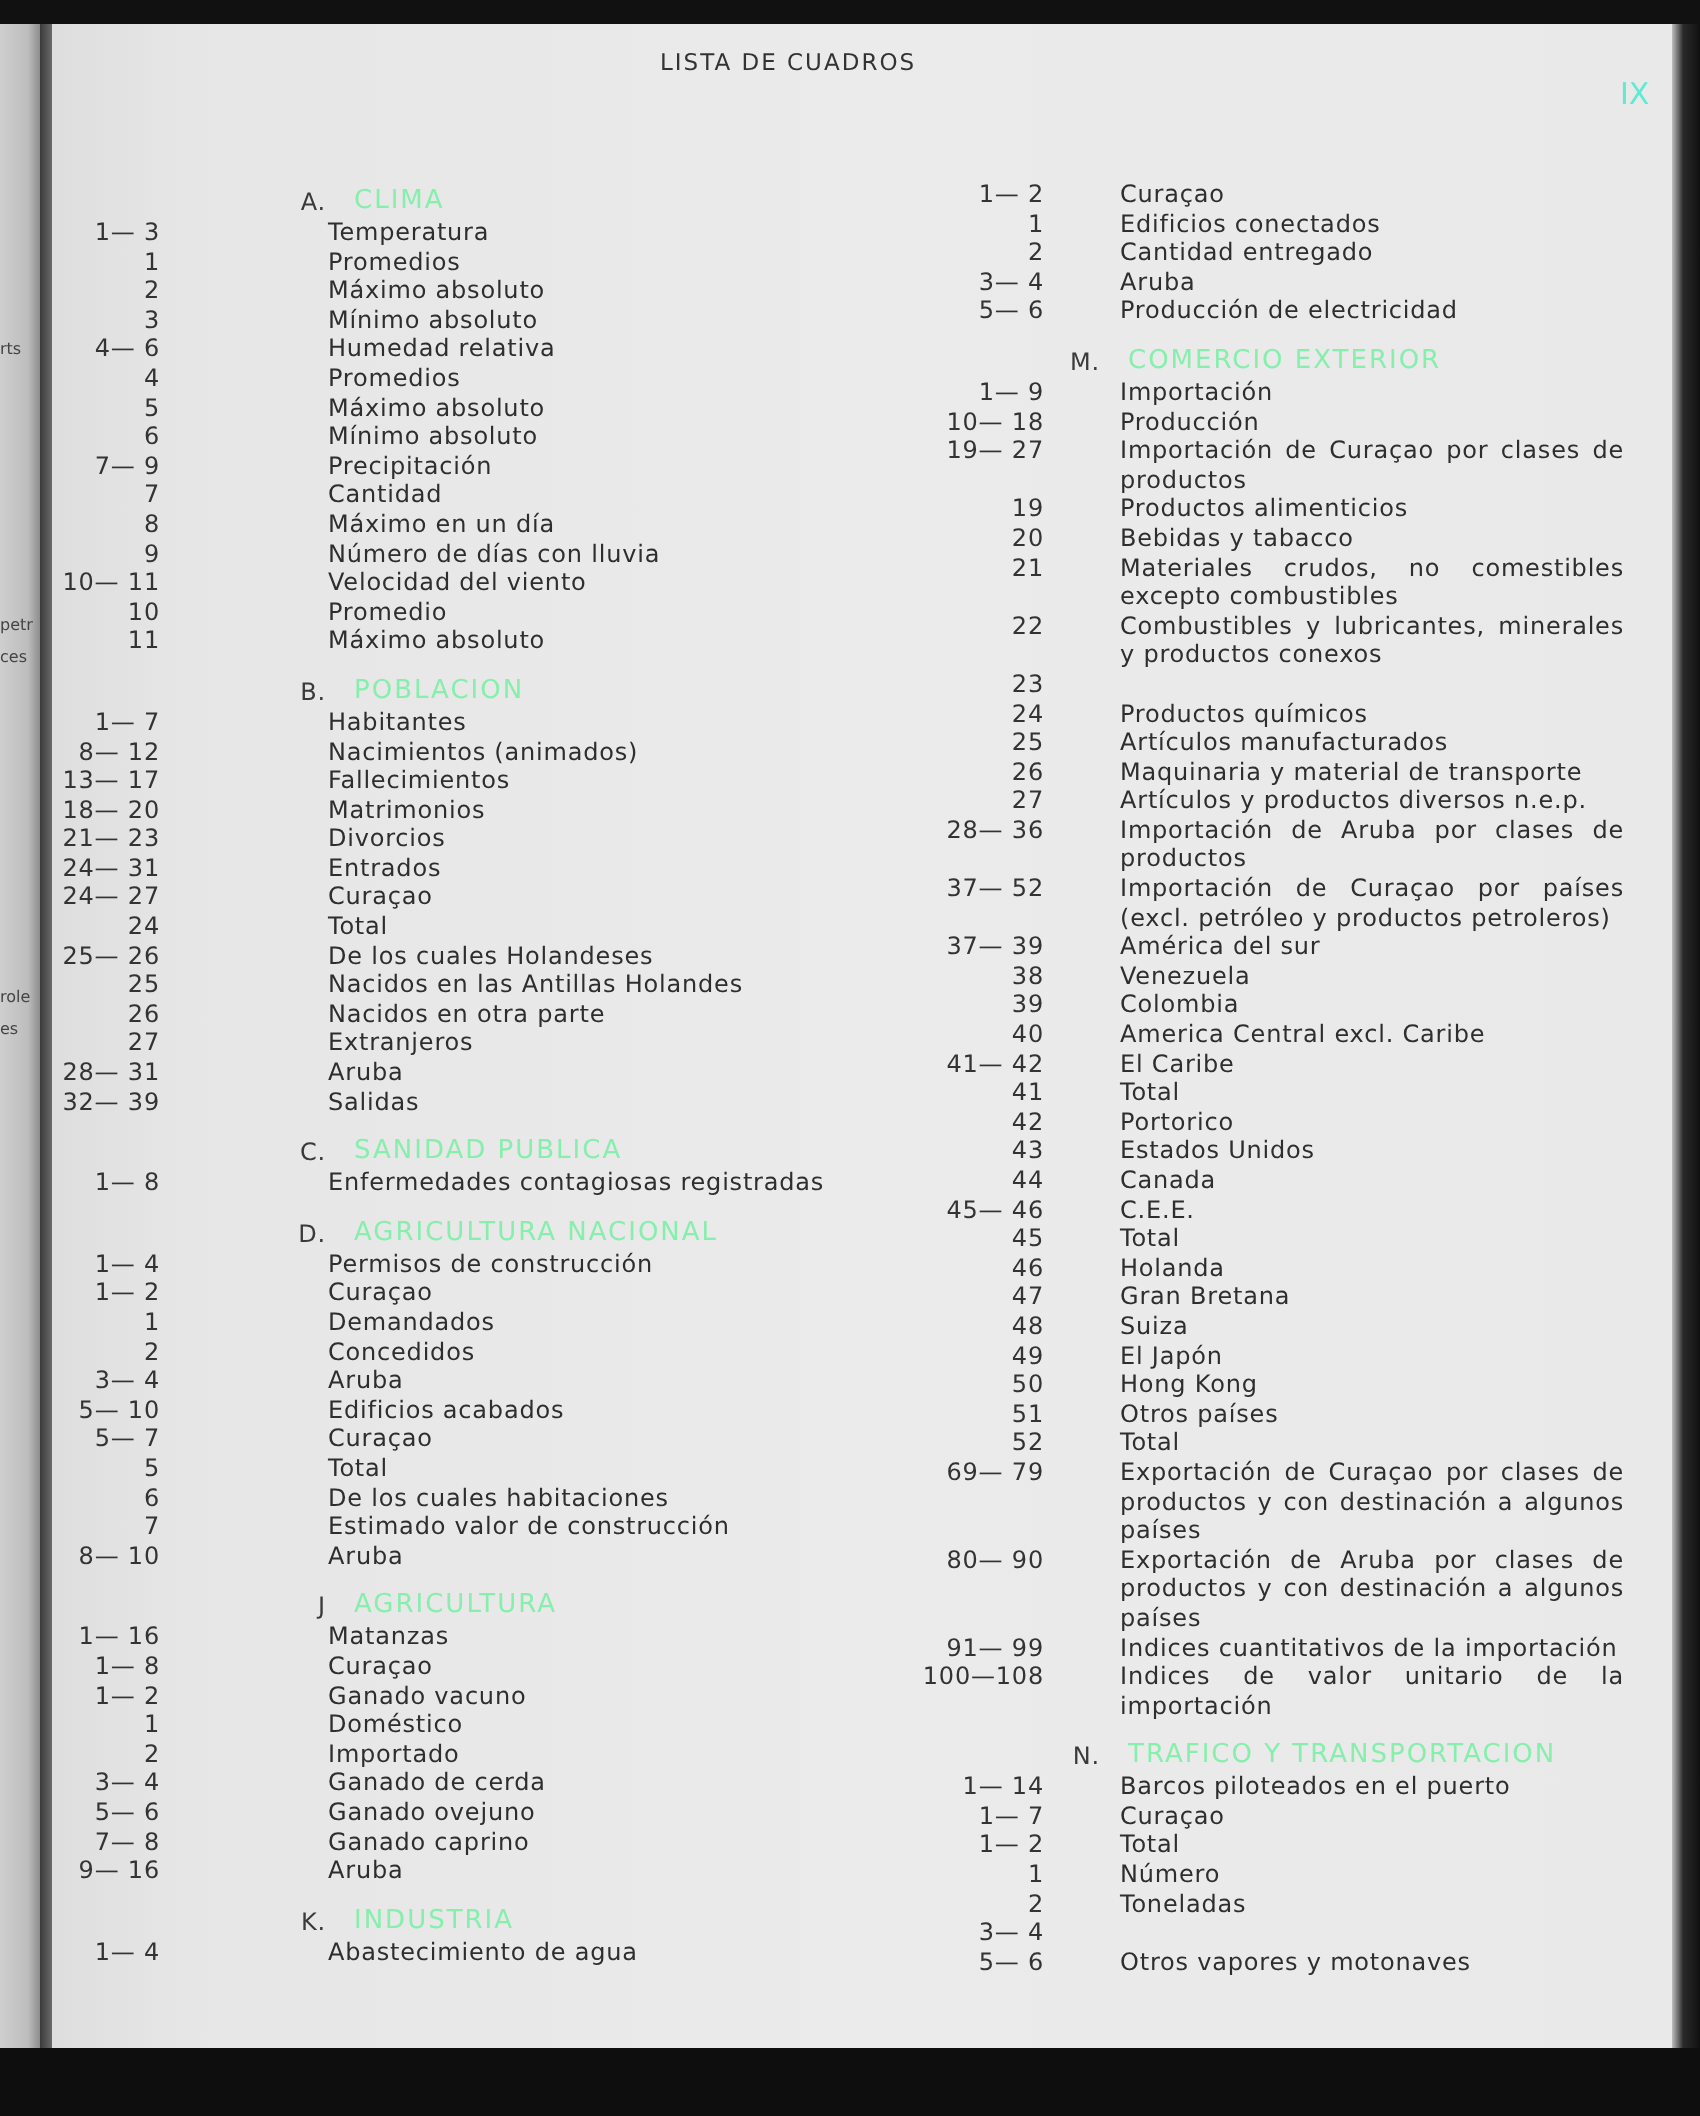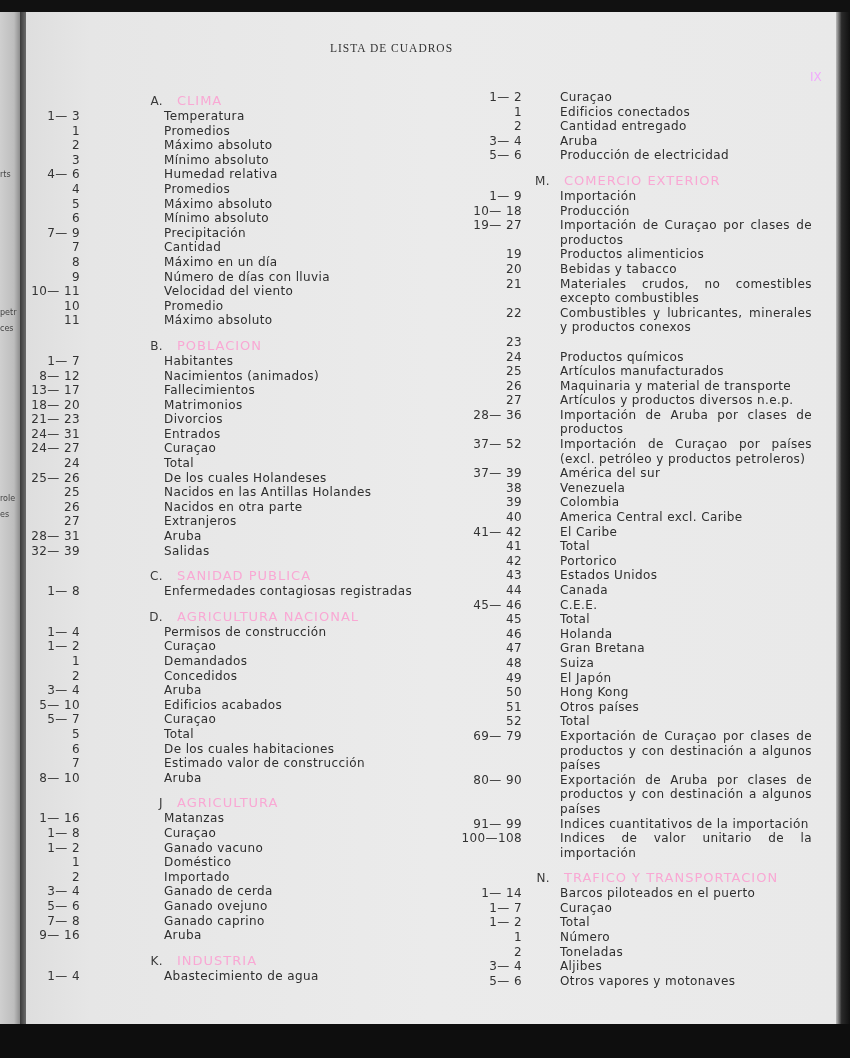--- a/index.html
+++ b/index.html
@@ -22,33 +22,33 @@
   }
   .page {
     position: absolute; left: 26px; top: 12px; width: 810px; height: 1012px;
     background: linear-gradient(to right, #dedede 0%, #e6e6e6 8%, #ebebeb 50%, #e9e9e9 100%);
   }
   .page-edge {
     position: absolute; left: 836px; top: 12px; width: 14px; height: 1012px;
     background: linear-gradient(to right, #bdbdbd, #2a2a2a 40%, #101010);
   }
   .running-head {
-    position: absolute; left: 330px; top: 42px; font-size: 11.5px;
-    letter-spacing: 1px; color: #333; font-family: Liberation Serif, serif;
+    position: absolute; left: 330px; top: 24px; font-size: 11.5px;
+    letter-spacing: 1px; color: #333;
   }
-  .page-number { position: absolute; left: 810px; top: 38px; font-size: 12px; color: #f0abfc; margin-top: 32px; }
+  .page-number { position: absolute; left: 810px; top: 38px; font-size: 15px; color: #5eead4; }
 
   .col { position: absolute; color: #2e2e2e; font-size: 12px; letter-spacing: 0.4px; }
   .col-left { left: 26px; top: 93px; width: 400px; }
   .col-right { left: 452px; top: 90px; width: 375px; }
 
   .section { margin: 0; }
   .section-head { display: flex; height: 16px; line-height: 16px; margin-bottom: 0px; }
   .section-letter { width: 137px; text-align: right; padding-right: 0; font-size: 12px; color: #3a3a3a; }
-  .section-title { padding-left: 14px; font-size: 13px; letter-spacing: 1px; color: #f9a8d4; }
+  .section-title { padding-left: 14px; font-size: 13px; letter-spacing: 1px; color: #86efac; }
   .col-right .section-letter { width: 98px; }
 
   .row { display: flex; line-height: 14.6px; }
   .num { width: 54px; text-align: right; white-space: nowrap; font-weight: 500; color: #333; }
   .label { padding-left: 84px; white-space: nowrap; }
   .col-right .num { width: 70px; }
   .col-right .label { padding-left: 38px; white-space: normal; width: 252px; text-align: justify; }
   .sect-gap { height: 10px; }
 </style>
 </head>
@@ -512,20 +512,19 @@
       <div class="row">
         <span class="num">1</span>
         <span class="label">Número</span>
       </div>
       <div class="row">
         <span class="num">2</span>
         <span class="label">Toneladas</span>
       </div>
       <div class="row">
         <span class="num">3— 4</span>
-        <span class="label">Aljibes</span>
       </div>
       <div class="row">
         <span class="num">5— 6</span>
         <span class="label">Otros vapores y motonaves</span>
       </div>
     </div>
   </div>
 
 </body></html>

